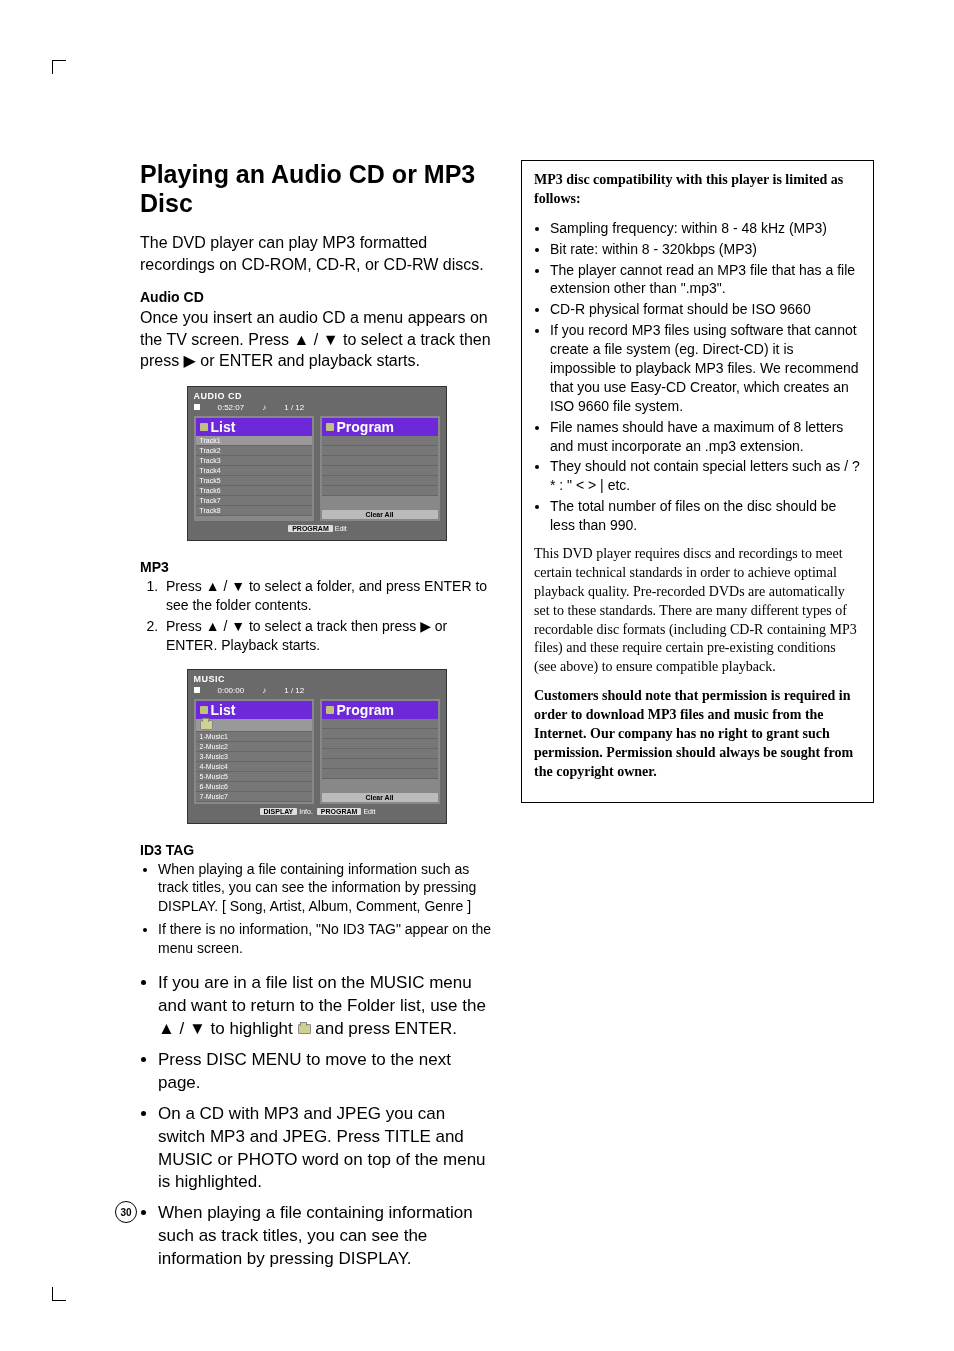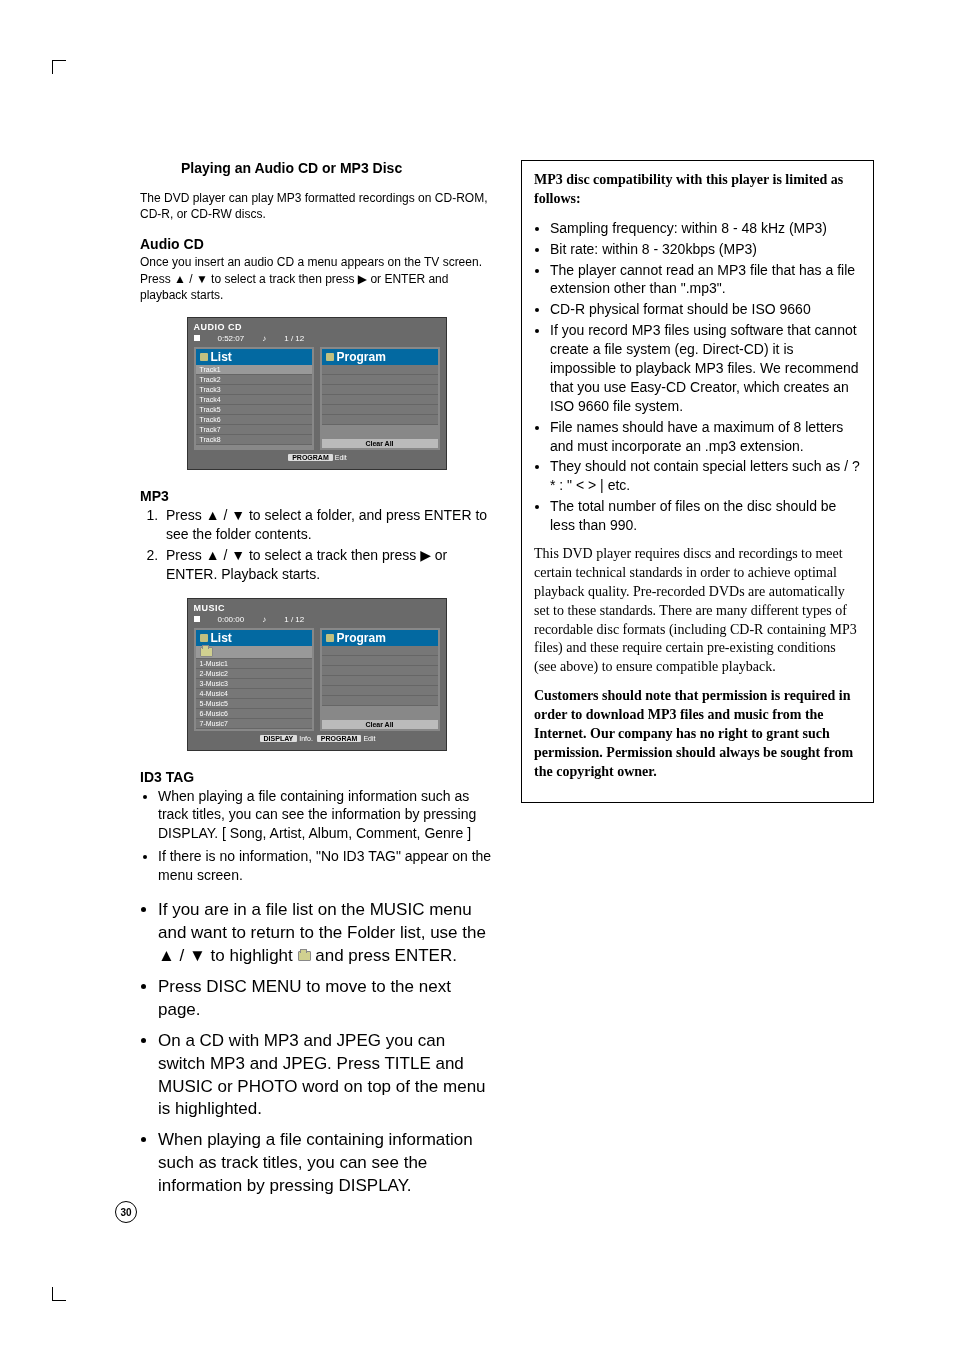--- a/index.html
+++ b/index.html
@@ -13,22 +13,22 @@
     padding: 70px 60px 40px 60px;
   }
   .crop-tl { position:absolute; top:60px; left:52px; width:14px; height:14px; border-left:1px solid #000; border-top:1px solid #000;}
   .crop-bl { position:absolute; bottom:50px; left:52px; width:14px; height:14px; border-left:1px solid #000; border-bottom:1px solid #000;}
   .page {
     display: flex;
     gap: 28px;
     padding: 90px 20px 20px 80px;
   }
   .col { flex:1 1 0; min-width:0; }
-  h1 { font-size: 14px; font-weight: bold; margin-bottom: 14px; margin-left: 41px; }
-  .para { font-size: 12px; line-height: 1.35; margin-bottom: 14px; }
+  h1 { font-size: 25px; font-weight: bold; margin-bottom: 14px; }
+  .para { font-size: 16px; line-height: 1.35; margin-bottom: 14px; }
   .subhead { font-size: 14px; font-weight: bold; margin-bottom: 2px; }
   .tip-head { font-size:15px; font-weight: bold; font-style: italic; margin-top:10px; margin-bottom:4px;}
   ol.numlist { list-style: decimal; padding-left: 22px; font-size:14px; line-height:1.35; margin-bottom:14px;}
   ol.numlist li { margin-bottom:2px; padding-left:4px;}
   ul.bullets { list-style: disc; padding-left: 18px; font-size:14px; line-height:1.35; margin-bottom:14px;}
   ul.bullets li { margin-bottom:4px; }
   ul.smallbullets { list-style: disc; padding-left: 18px; font-size:17px; line-height:1.35; margin-bottom:14px;}
   ul.smallbullets li { margin-bottom:8px; }
   .box { border:1px solid #000; padding:10px 12px; font-size:14px; line-height:1.35; }
   .box p { margin-bottom:10px;font-family:Liberation Serif, serif;}
@@ -38,21 +38,21 @@
   .osd {
     width: 260px; margin: 6px auto 18px auto;
     background: #6a6a6a; border:1px solid #333; font-size:8px; color:#fff;
     padding: 4px 6px 8px 6px;
   }
   .osd-title { font-size:9px; font-weight:bold; letter-spacing:0.5px; margin-bottom:2px;}
   .osd-status { display:flex; align-items:center; gap:18px; font-size:8px; margin-bottom:4px;}
   .osd-status .stop { width:6px;height:6px;background:#fff;display:inline-block;}
   .osd-cols { display:flex; gap:6px; }
   .osd-panel { flex:1; background:#888; padding:2px;}
-  .osd-panel-hdr { background:#0369a1; color:#fff; font-weight:bold; padding:1px 4px; font-size:12px; display:flex; align-items:center; gap:3px;}
+  .osd-panel-hdr { background:#6d28d9; color:#fff; font-weight:bold; padding:1px 4px; font-size:14px; display:flex; align-items:center; gap:3px;}
   .osd-panel-hdr .ico { width:8px;height:8px;background:#c0c080;display:inline-block;border-radius:1px;}
   .osd-row { background:#777; color:#fff; padding:1px 4px; border-bottom:1px solid #666; font-size:7px;}
   .osd-row.sel { background:#999;}
   .osd-clear { background:#bbb; color:#000; text-align:center; font-size:7px; padding:1px 0; margin-top:14px; font-weight:bold;}
   .osd-footer { text-align:center; margin-top:4px; font-size:7px;}
   .osd-btn { display:inline-block; background:#ddd; color:#000; padding:0 4px; border-radius:1px; font-weight:bold; margin:0 2px;}
   .folder-ico { display:inline-block; width:13px; height:10px; background:#d0d090; border:1px solid #888; border-radius:1px; vertical-align:middle; position:relative;}
   .folder-ico::before{content:"";position:absolute;top:-3px;left:1px;width:5px;height:3px;background:#d0d090;border:1px solid #888;border-bottom:none;}
   .pagenum-circle {
     position:absolute; left:115px; bottom:128px;

